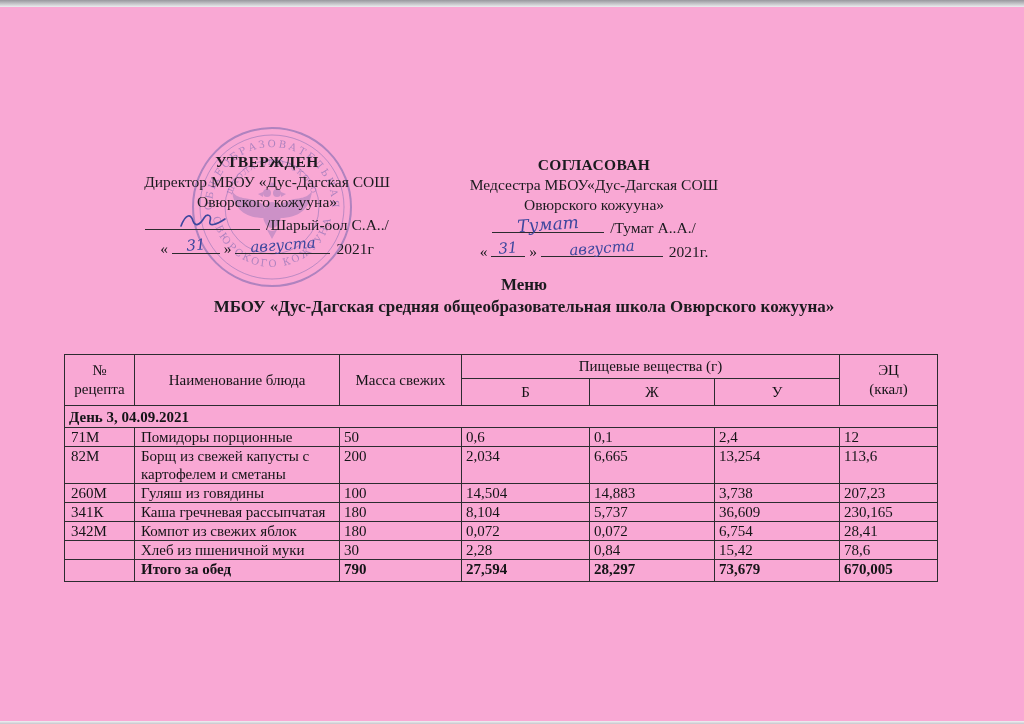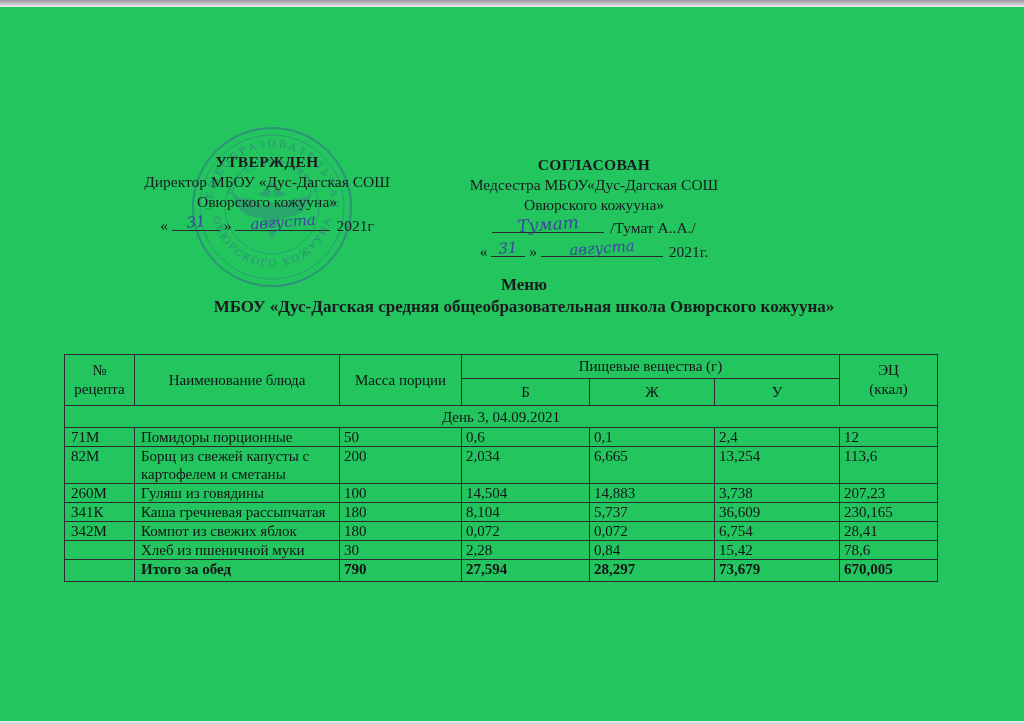--- a/index.html
+++ b/index.html
@@ -1,18 +1,18 @@
 <!DOCTYPE html>
 <html><head>
 <meta charset="utf-8">
 <style>
   html,body{margin:0;padding:0;background:#8a8a8e;}
   .page{
     position:relative;width:1024px;height:724px;overflow:hidden;
-    background:#22c55e;
+    background:#f9a8d4;
     font-family:"Liberation Serif","DejaVu Serif",serif;color:#1b1b1f;
   }
   .edge-top{position:absolute;top:0;left:0;right:0;height:7px;
     background:linear-gradient(#97979d,#ececef);}
   .edge-bottom{position:absolute;bottom:0;left:0;right:0;height:3px;
     background:linear-gradient(#f0f0f3,#c6c6cc);}
 
   
   .block{position:absolute;text-align:center;font-size:15.5px;line-height:20px;z-index:2;}
   .blk-approved{left:92px;top:152px;width:350px;}
@@ -42,21 +42,21 @@
   .menu-table{position:absolute;left:64px;top:354px;z-index:2;
     border-collapse:collapse;table-layout:fixed;font-size:15px;color:#141417;}
   .menu-table th,.menu-table td{border:1px solid #2c2c30;padding:0 4px;}
   .menu-table th{font-weight:normal;text-align:center;vertical-align:middle;line-height:1.25;}
   .menu-table thead tr:nth-child(1){height:24px;}
   .menu-table thead tr:nth-child(2){height:27px;}
   .menu-table tbody td{vertical-align:top;line-height:1.2;}
   .menu-table tbody tr{height:19px;}
   .menu-table td.l{text-align:left;padding:0 6px;}
   .menu-table td.c{}
-  .menu-table tr.day td{font-weight:normal;text-align:center;height:21px;vertical-align:middle;}
+  .menu-table tr.day td{font-weight:bold;height:21px;vertical-align:middle;}
   .menu-table tr.total td{font-weight:bold;height:21px;}
 </style>
 </head>
 <body>
 
 <div class="page">
   <div class="edge-top"></div>
   <div class="edge-bottom"></div>
 
   <svg class="seal" viewBox="-85 -85 170 170" xmlns="http://www.w3.org/2000/svg">
@@ -95,20 +95,27 @@
         <path d="M-6,21 L0,32 L6,21 C2,25 -2,25 -6,21 Z"></path>
         <circle cx="0" cy="-22" r="2.5"></circle>
       </g>
     </g>
   </svg>
 
   <div class="block blk-approved">
     <div class="b-title">УТВЕРЖДЕН</div>
     <div>Директор МБОУ «Дус-Дагская СОШ</div>
     <div>Овюрского кожууна»</div>
+    <div class="sig-row">
+      <span class="blank w115">
+        <svg class="scribble" width="56" height="22" viewBox="0 0 56 22">
+          <path d="M6,16 C11,3 16,4 18,11 C20,17 25,15 29,8 C32,3 37,5 35,11 C33,17 41,15 50,9" stroke="#3d479e" stroke-width="1.6" fill="none" stroke-linecap="round"></path>
+        </svg>
+      </span><span class="gap"></span><span>/Шарый-оол С.А../</span>
+    </div>
     <div class="date-row">
       <span>«</span>
       <span class="blank w45">
         <span class="ink">31</span>
       </span>
       <span>»</span>
       <span class="blank w95">
         <span class="ink">августа</span>
       </span><span class="gap"></span><span>2021г</span>
     </div>
@@ -150,21 +157,21 @@
         <col style="width:125px">
       <col style="width:98px">
     </colgroup>
     <thead>
       <tr>
         <th rowspan="2">
           <div>№</div>
           <div>рецепта</div>
         </th>
         <th rowspan="2">Наименование блюда</th>
-        <th rowspan="2">Масса порции</th>
+        <th rowspan="2">Масса свежих</th>
         <th colspan="3">Пищевые вещества (г)</th>
         <th rowspan="2">
           <div>ЭЦ</div>
           <div>(ккал)</div>
         </th>
       </tr>
       <tr>
         <th>Б</th>
         <th>Ж</th>
         <th>У</th>

